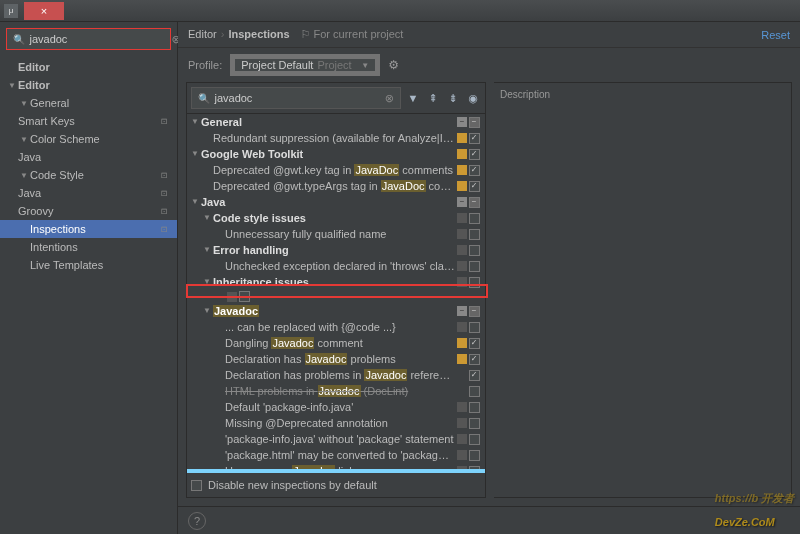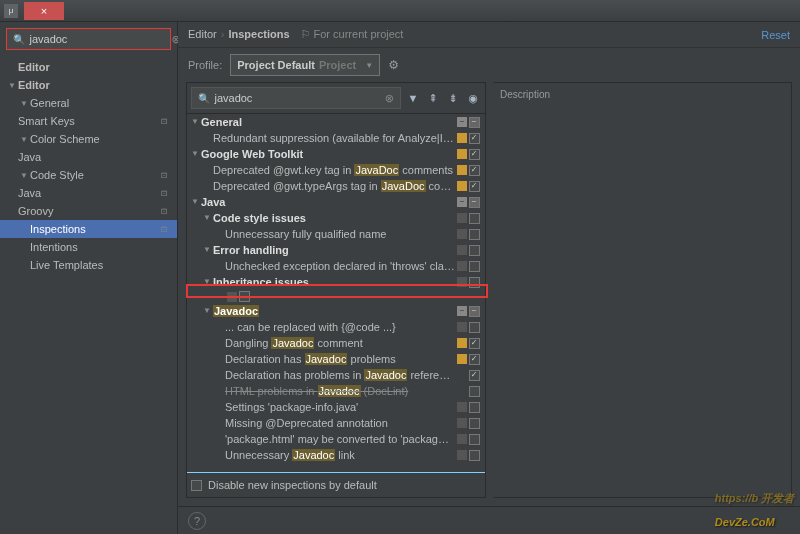--- a/index.html
+++ b/index.html
@@ -26,21 +26,21 @@
 .indent1 { padding-left: 20px; }
 .indent2 { }
 .content { flex: 1; display: flex; flex-direction: column; background: #3c3f41; }
 .breadcrumb-row { display: flex; align-items: center; padding: 6px 10px; gap: 6px; border-bottom: 1px solid #323232; }
 .breadcrumb { color: #bbb; }
 .breadcrumb .sep { color: #666; margin: 0 4px; }
 .breadcrumb .dim { color: #888; }
 .reset { color: #5896d6; margin-left: auto; cursor: pointer; }
 .profile-row { display: flex; align-items: center; padding: 6px 10px; gap: 8px; }
 .profile-label { color: #999; }
-.profile-select { background: #45494a; border: 1px solid #737373; color: #ccc; padding: 2px 6px; height: 22px; min-width: 150px; display: flex; align-items: center; gap: 4px; font-weight: bold; }
+.profile-select { background: #45494a; border: 5px solid #737373; color: #ccc; padding: 2px 6px; height: 22px; min-width: 150px; display: flex; align-items: center; gap: 4px; }
 .profile-select .dim { color: #777; }
 .gear { color: #999; cursor: pointer; font-size: 12px; }
 .insp-body { flex: 1; display: flex; padding: 0 8px 8px 8px; gap: 0; overflow: hidden; }
 .insp-left { width: 300px; display: flex; flex-direction: column; border: 1px solid #2b2b2b; }
 .insp-search-row { display: flex; align-items: center; padding: 4px; gap: 4px; border-bottom: 1px solid #2b2b2b; }
 .insp-search-box { flex: 1; display: flex; align-items: center; background: #45494a; border: 1px solid #555; padding: 2px 6px; height: 22px; }
 .tool-icon { width: 16px; height: 16px; display: flex; align-items: center; justify-content: center; color: #a9b7c6; cursor: pointer; font-size: 11px; }
 .insp-tree { flex: 1; overflow: auto; background: #3c3f41; }
 .insp-row { display: flex; align-items: center; padding: 1px 4px; line-height: 14px; cursor: pointer; }
 .insp-row .caret { width: 10px; font-size: 8px; color: #888; flex-shrink: 0; }
@@ -53,21 +53,21 @@
 .sev.minus { background: #888; display:flex; align-items:center; justify-content:center; color:#333; font-size:8px; }
 .chk-col { width: 14px; display: flex; align-items: center; justify-content: center; flex-shrink: 0; }
 .chk { width: 11px; height: 11px; border: 1px solid #777; background: #45494a; display: flex; align-items: center; justify-content: center; font-size: 8px; color: #ccc; }
 .chk.on::after { content: "✓"; }
 .chk.tri { background: #666; }
 .chk.tri::after { content: "−"; }
 .strike { text-decoration: line-through; color: #888; }
 .redbox1 { position: absolute; border: 2px solid #e53935; pointer-events: none; }
 .insp-right { flex: 1; border: 1px solid #2b2b2b; border-left: none; padding: 6px; margin-left: 8px; }
 .desc-label { color: #999; font-size: 10px; }
-.insp-footer { padding: 6px 4px; border-top: 1px solid #7dd3fc; display: flex; align-items: center; gap: 6px; }
+.insp-footer { padding: 6px 4px; border-top: 4px solid #7dd3fc; display: flex; align-items: center; gap: 6px; }
 .bottom-bar { height: 28px; border-top: 1px solid #2b2b2b; display: flex; align-items: center; padding: 0 10px; }
 .help-icon { width: 18px; height: 18px; border: 1px solid #666; border-radius: 50%; display: flex; align-items: center; justify-content: center; color: #888; cursor: pointer; }
 .watermark { position: absolute; right: 6px; bottom: 2px; color: #eab308; opacity: 0.65; font-size: 22px; font-style: italic; font-weight: bold; pointer-events: none; text-shadow: 1px 1px 2px #000; }
 .watermark .small { font-size: 10px; display: block; opacity: 0.6; }
 .i0{padding-left:4px}.i1{padding-left:16px}.i2{padding-left:28px}
 </style>
 </head>
 <body>
 
 <div class="titlebar">
@@ -311,29 +311,37 @@
             <div class="insp-row i2">
               <span class="caret"></span>
               <span class="txt strike">HTML problems in <span class="hl">Javadoc</span> (DocLint)</span>
               <span class="sev"></span>
               <span class="chk-col">
                 <span class="chk"></span>
               </span>
             </div>
             <div class="insp-row i2">
               <span class="caret"></span>
-              <span class="txt">Settings 'package-info.java'</span>
+              <span class="txt">Default 'package-info.java'</span>
               <span class="sev off"></span>
               <span class="chk-col">
                 <span class="chk"></span>
               </span>
             </div>
             <div class="insp-row i2">
               <span class="caret"></span>
               <span class="txt">Missing @Deprecated annotation</span>
+              <span class="sev off"></span>
+              <span class="chk-col">
+                <span class="chk"></span>
+              </span>
+            </div>
+            <div class="insp-row i2">
+              <span class="caret"></span>
+              <span class="txt">'package-info.java' without 'package' statement</span>
               <span class="sev off"></span>
               <span class="chk-col">
                 <span class="chk"></span>
               </span>
             </div>
             <div class="insp-row i2">
               <span class="caret"></span>
               <span class="txt">'package.html' may be converted to 'package-info.java'</span>
               <span class="sev off"></span>
               <span class="chk-col">

